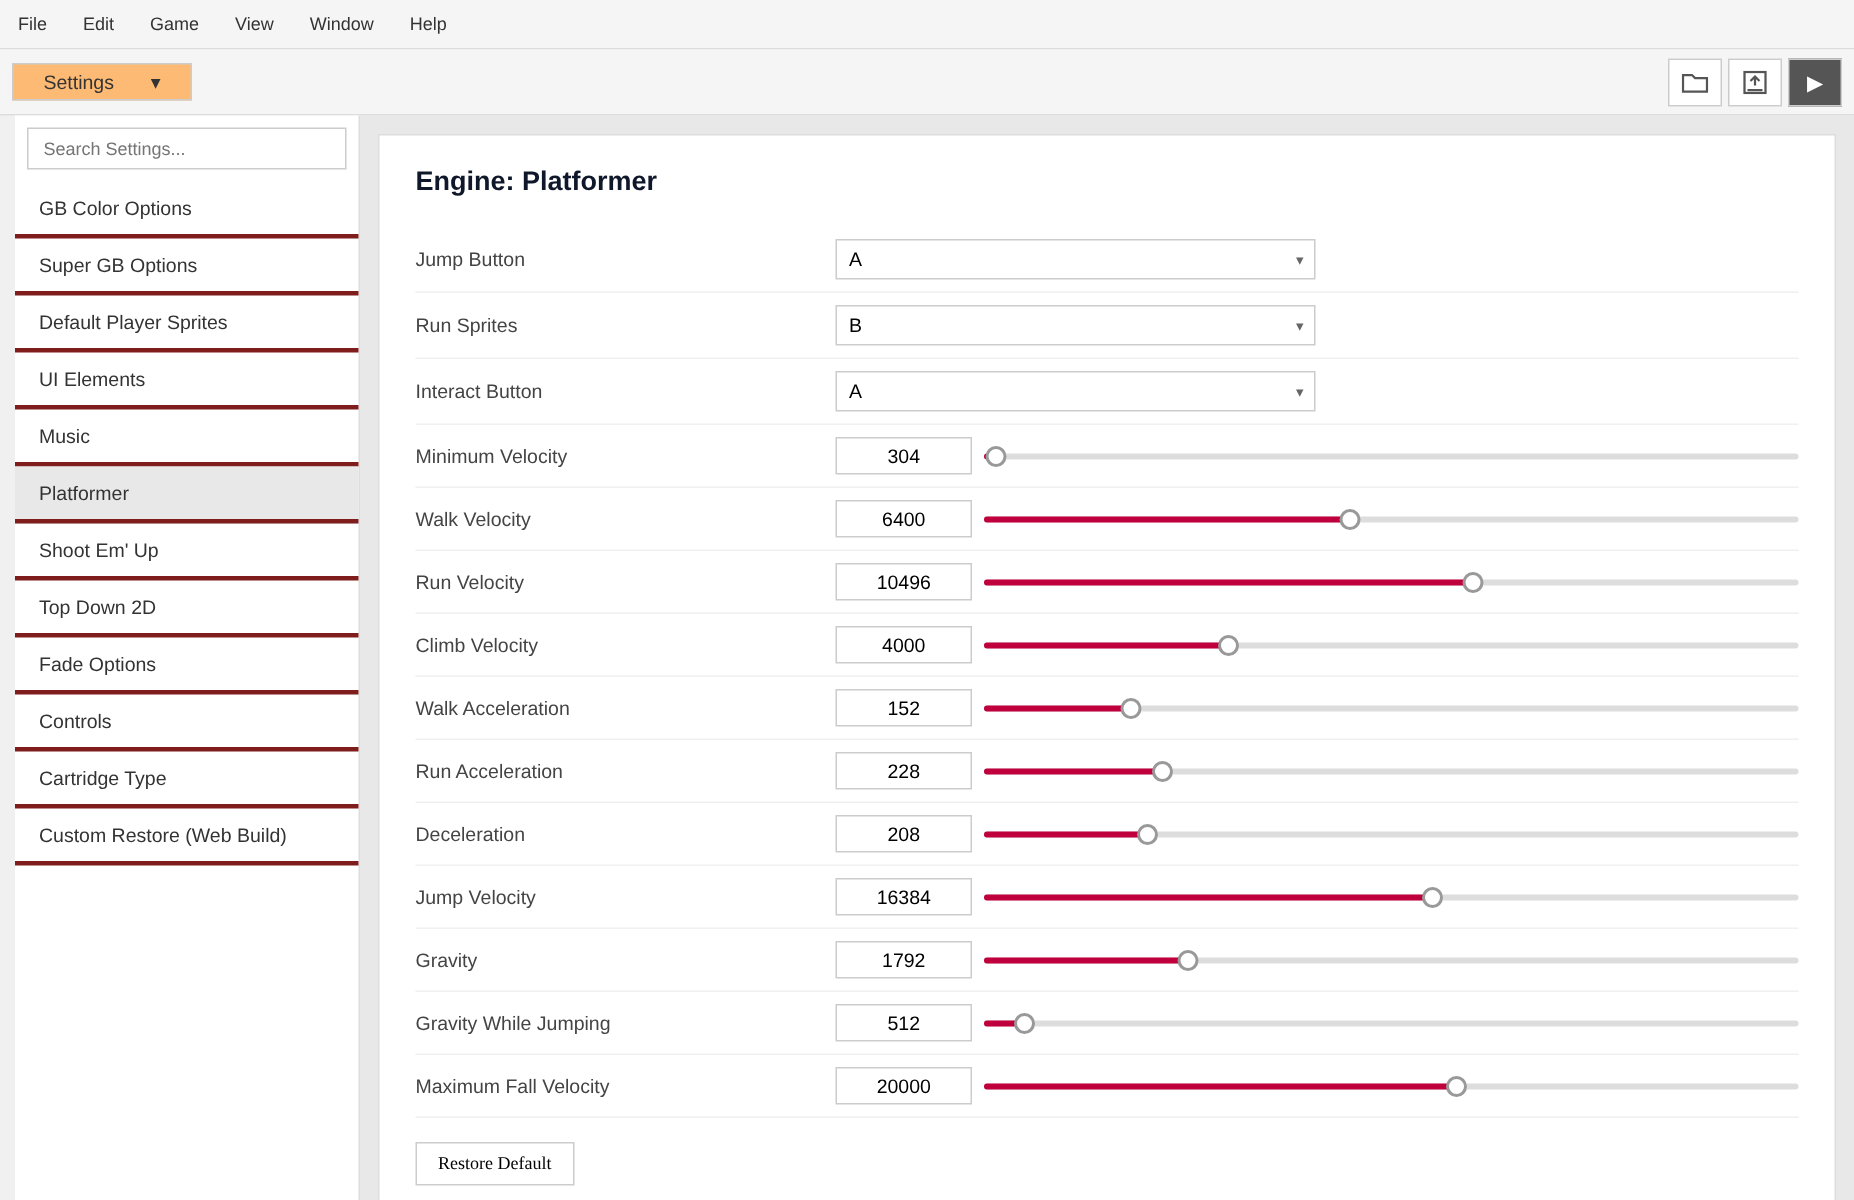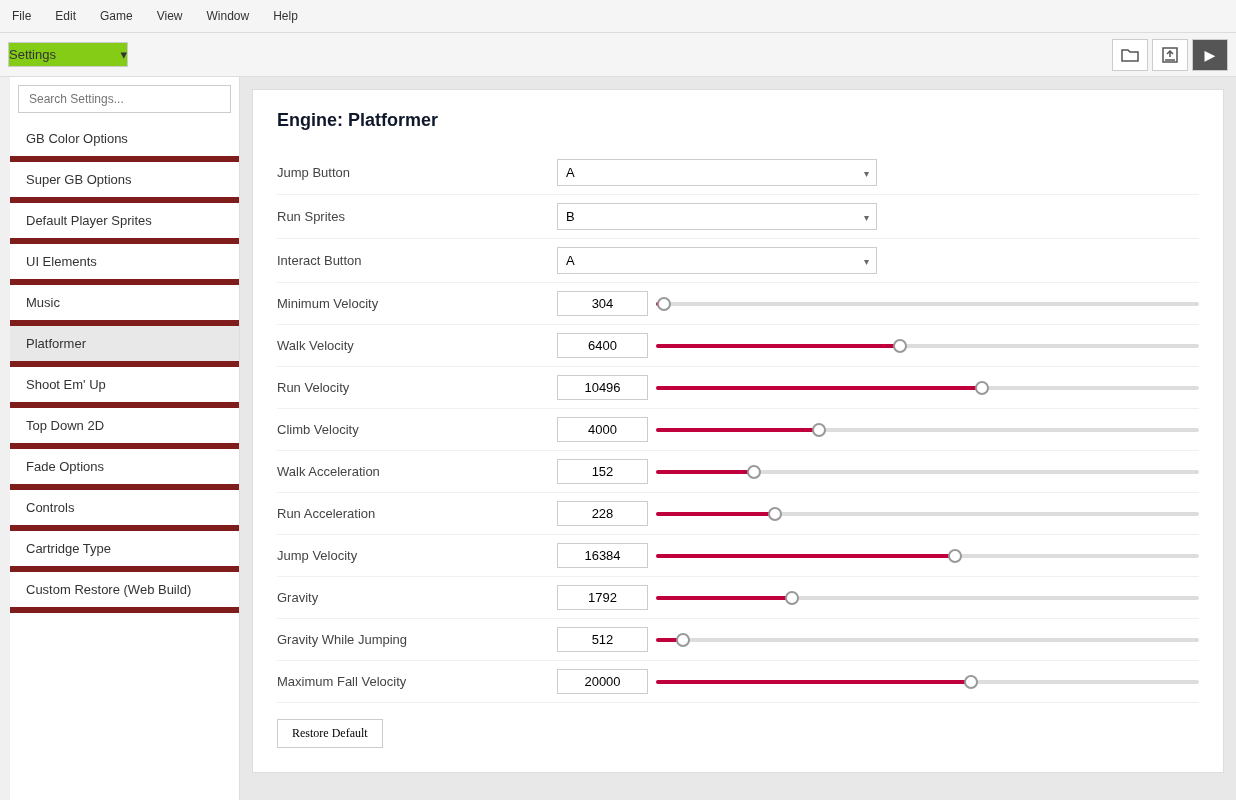--- a/index.html
+++ b/index.html
@@ -11,22 +11,22 @@
       border-bottom: 1px solid #ddd; height: 28px; padding: 16px 8px; gap: 16px;
     }
     .menu-bar span { font-size: 12px; cursor: pointer; padding: 2px 4px; }
 
     
     .toolbar {
       display: flex; align-items: center; justify-content: space-between;
       background: #f5f5f5; border-bottom: 1px solid #ddd; height: 44px; padding: 0 8px;
     }
     .settings-dropdown {
-      display: flex; align-items: center; border: 1px solid #ccc; background: #84cc16;
-      padding: 4px 0; cursor: pointer; font-size: 13px; min-width: 120px;
+      display: flex; align-items: center; border: 1px solid #ccc; background: #fdba74;
+      padding: 4px 20px; cursor: pointer; font-size: 13px; min-width: 120px;
       justify-content: space-between;
     }
     .toolbar-right { display: flex; gap: 4px; }
     .toolbar-btn {
       width: 36px; height: 32px; border: 1px solid #ccc; background: white;
       cursor: pointer; display: flex; align-items: center; justify-content: center;
       font-size: 14px;
     }
     .toolbar-btn.play { background: #555; color: white; }
 
@@ -37,21 +37,21 @@
     .sidebar {
       width: 230px; background: white; border-right: 1px solid #ddd;
       display: flex; flex-direction: column; flex-shrink: 0;
     }
     .search-box {
       margin: 8px; padding: 6px 10px; border: 1px solid #ccc;
       font-size: 12px; color: #999; outline: none;
     }
     .sidebar-item {
       padding: 10px 16px; cursor: pointer; font-size: 13px; color: #333;
-      border-bottom: 6px solid #7f1d1d;
+      border-bottom: 3px solid #7f1d1d;
     }
     .sidebar-item.active { background: #e8e8e8; font-weight: 500; }
 
     
     .content-area {
       flex: 1; overflow-y: auto; background: #e8e8e8; padding: 12px;
     }
 
     
     .content-area::-webkit-scrollbar { width: 12px; }
@@ -255,20 +255,32 @@
               <input type="text" class="num-input" value="228" style="">
               <div class="slider-container">
                 <div class="slider-track">
                   <div class="slider-fill" style="width: 22%;"></div>
                   <div class="slider-thumb" style="left: 22%;"></div>
                 </div>
               </div>
             </div>
           </div>
           <div class="setting-row">
+            <div class="setting-label">Deceleration</div>
+            <div class="setting-control">
+              <input type="text" class="num-input" value="208" style="">
+              <div class="slider-container">
+                <div class="slider-track">
+                  <div class="slider-fill" style="width: 20%;"></div>
+                  <div class="slider-thumb" style="left: 20%;"></div>
+                </div>
+              </div>
+            </div>
+          </div>
+          <div class="setting-row">
             <div class="setting-label">Jump Velocity</div>
             <div class="setting-control">
               <input type="text" class="num-input" value="16384" style="">
               <div class="slider-container">
                 <div class="slider-track">
                   <div class="slider-fill" style="width: 55%;"></div>
                   <div class="slider-thumb" style="left: 55%;"></div>
                 </div>
               </div>
             </div>

